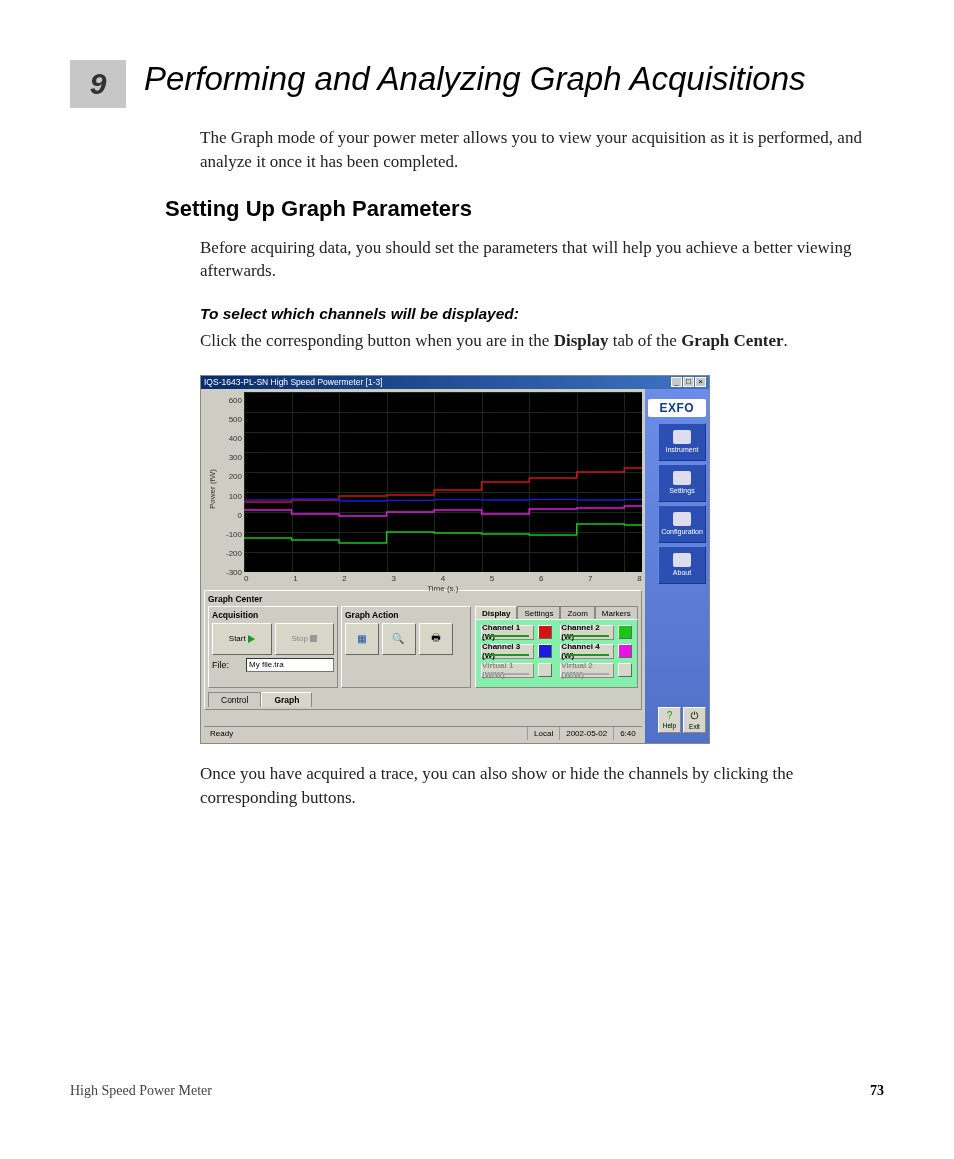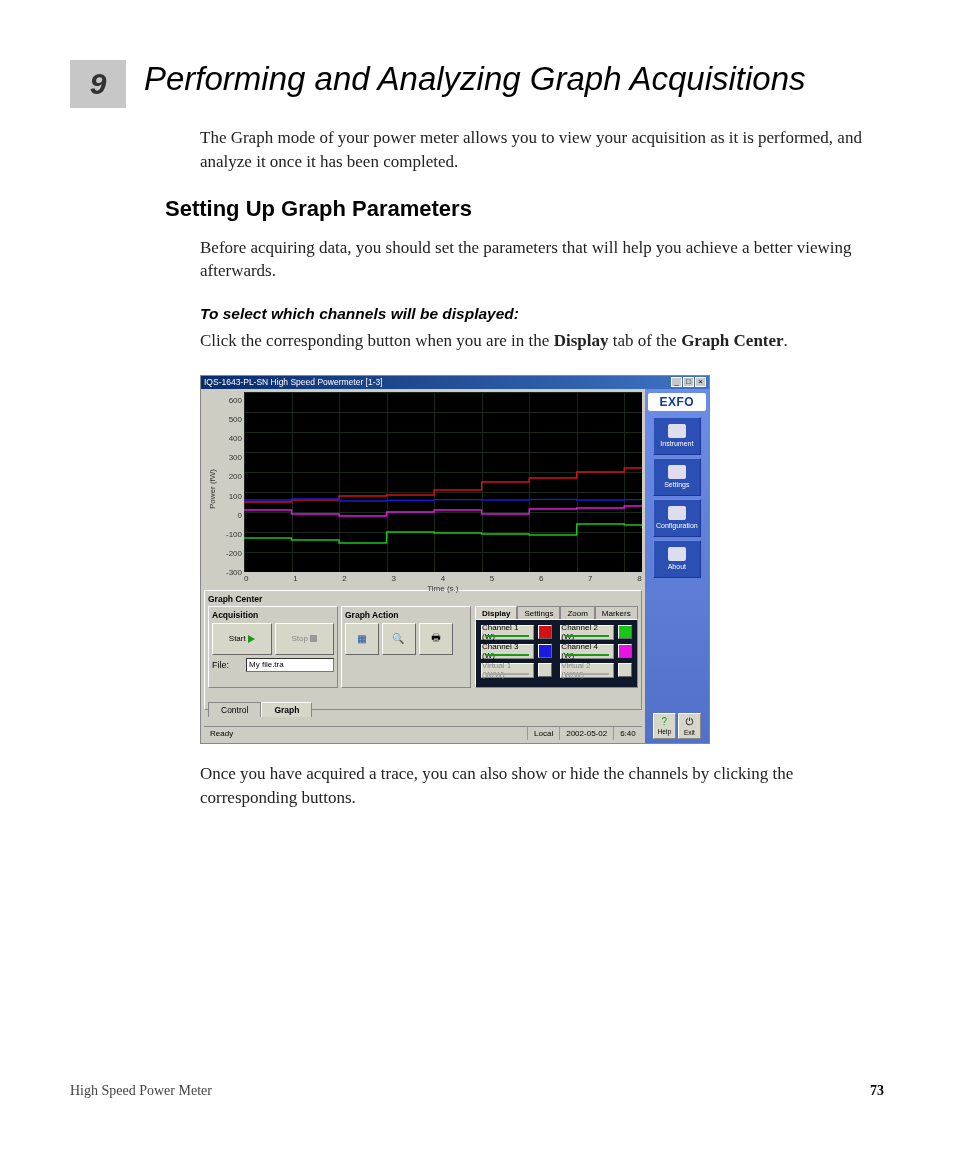--- a/index.html
+++ b/index.html
@@ -127,24 +127,24 @@
     justify-content: space-between;
     font-size: 8px;
     color: #333;
     padding: 2px 0 0 0;
     width: 100%;
   }
   .x-axis-label { text-align: center; font-size: 8px; margin-top: 1px; color: #333; }
   .sidebar {
     width: 76px;
     background: linear-gradient(#6b8de8, #5170c8);
-    padding: 4px 3px;
+    padding: 10px 3px;
     display: flex;
     flex-direction: column;
-    align-items: center;
+    align-items: flex-end;
   }
   .sidebar-logo {
     font-family: Arial, sans-serif;
     font-weight: bold;
     color: #0a3b9e;
     background: #fff;
     font-size: 12px;
     padding: 2px 4px;
     width: 100%;
     text-align: center;
@@ -211,32 +211,32 @@
   .file-input { flex:1; height:14px; background:#fff; border:1px solid #777; border-top-color:#333; border-left-color:#333; font-size:8px; padding:0 2px; display:flex; align-items:center; }
   .ga-buttons { display:flex; gap:3px; }
   .ga-buttons .btn { width: 34px; }
 
   .tabs-area { flex:1; }
   .tab-row { display:flex; gap:0; font-size:8px; }
   .tab { padding: 2px 6px 1px 6px; border:1px solid #888; border-bottom:none; background:#cdcdc4; }
   .tab.active { background:#d6d6c9; border-top-color:#fff; border-left-color:#fff; font-weight:bold; }
   .tab-content {
     border:1px solid #888; border-top-color:#fff; border-left-color:#fff;
-    background:#0f172a; padding:5px; min-height: 58px;
+    background:#86efac; padding:5px; min-height: 58px; font-weight: bold;
   }
   .channel-row { display:flex; gap:8px; margin-bottom:4px; }
   .ch-btn { flex:1; display:flex; align-items:center; gap:4px; }
   .ch-label { flex:1; height:15px; border:1px solid #888; border-top-color:#fff; border-left-color:#fff; background:#d6d6c9; display:flex; align-items:center; justify-content:center; font-size:8px; position:relative; }
   .ch-label::after { content:""; position:absolute; left:4px; right:4px; bottom:2px; height:1.5px; background:#1a9a1a; }
   .ch-swatch { width:14px; height:14px; border:1px solid #666; border-top-color:#fff; border-left-color:#fff; }
   .disabled .ch-label { color:#888; }
   .disabled .ch-label::after { background:#aaa; }
   .disabled .ch-swatch { background:#d6d6c9 !important; }
 
-  .bottom-tabs { display:flex; gap:0; margin-top:3px; font-size:8.5px; position:relative; top:11px; }
+  .bottom-tabs { display:flex; gap:0; margin-top:3px; font-size:8.5px; position:relative; top:1px; }
   .bottom-tabs .tab { padding:2px 12px; }
   .statusbar {
     display:flex; border-top:1px solid #888; font-size:8px; height:14px; align-items:center;margin-top:16px;
   }
   .statusbar .cell { padding:0 6px; border-left:1px solid #999; height:100%; display:flex; align-items:center; }
   .statusbar .cell:first-child { border-left:none; flex:1; }
 
   .footer {
     position: absolute;
     bottom: 60px;

